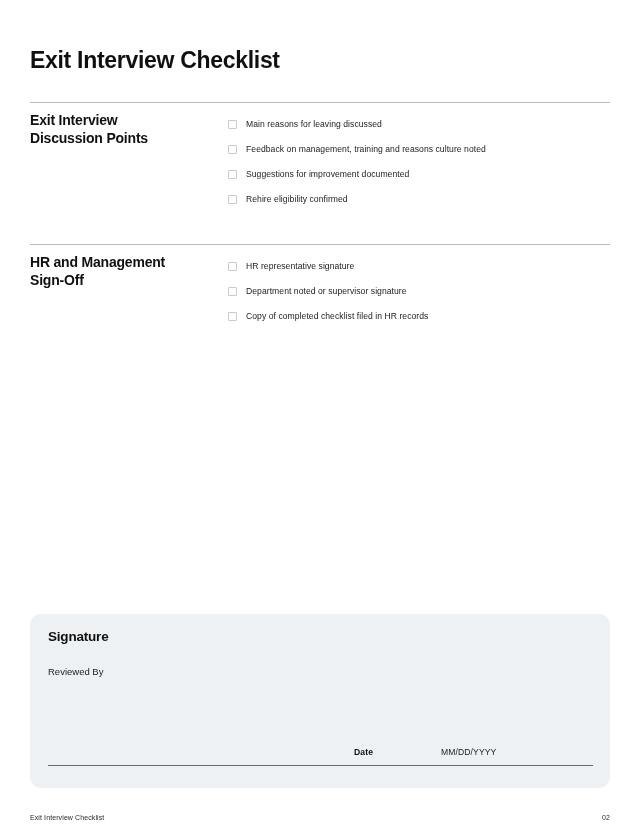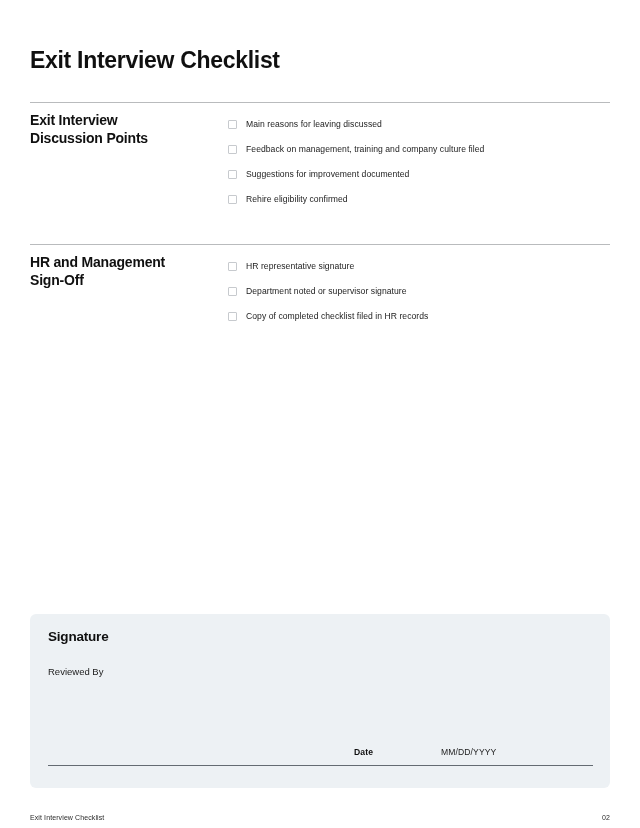--- a/index.html
+++ b/index.html
@@ -100,21 +100,21 @@
   }
 
   
   .sig-panel {
     position: absolute;
     left: 30px;
     top: 606px;
     width: 580px;
     height: 174px;
     background: #edf1f4;
-    border-radius: 6px;
+    border-radius: 11px;
   }
   .sig-title {
     position: absolute;
     left: 18px;
     top: 15px;
     font-size: 13.5px;
     font-weight: 700;
     letter-spacing: -0.2px;
     color: #101010;
   }
@@ -187,21 +187,21 @@
       <span>Exit Interview</span><br>
       <span>Discussion Points</span>
     </div>
     <div class="items">
       <div class="check-row">
         <span class="checkbox"></span>
         <span class="check-label">Main reasons for leaving discussed</span>
       </div>
       <div class="check-row">
         <span class="checkbox"></span>
-        <span class="check-label">Feedback on management, training and company culture filed</span>
+        <span class="check-label">Feedback on management, training and reasons culture noted</span>
       </div>
       <div class="check-row">
         <span class="checkbox"></span>
         <span class="check-label">Suggestions for improvement documented</span>
       </div>
       <div class="check-row">
         <span class="checkbox"></span>
         <span class="check-label">Rehire eligibility confirmed</span>
       </div>
     </div>

